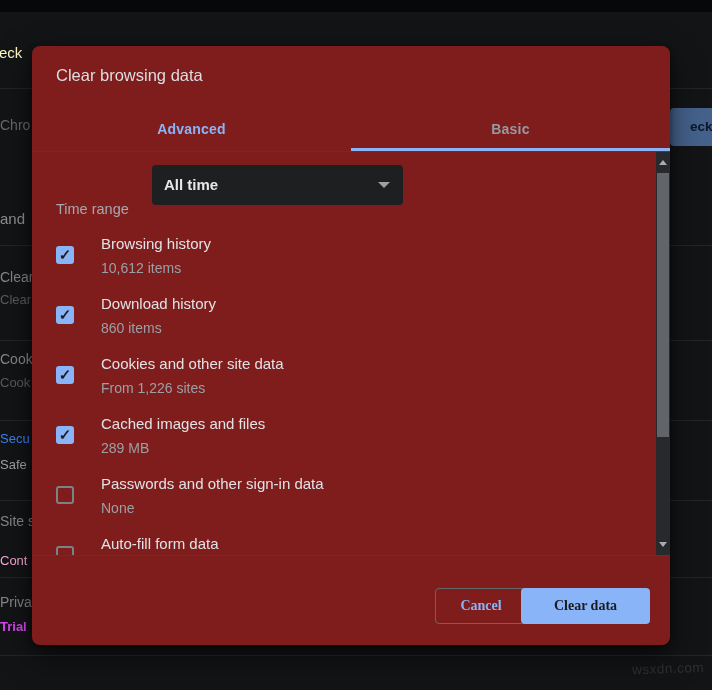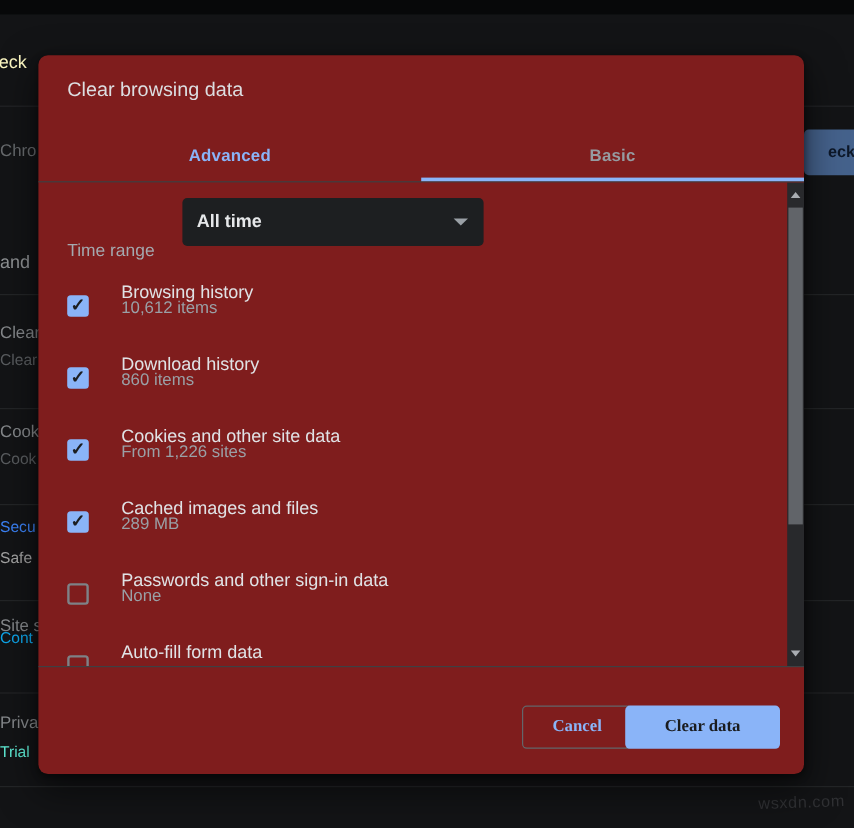--- a/index.html
+++ b/index.html
@@ -23,23 +23,23 @@
   .frag-0  { top:44px;  left:-1px; font-size:15px;   color:#fef9c3; }           
   .frag-1  { top:117px; font-size:14px;   color:#686b6e; }                      
   .frag-2  { top:210px; font-size:15px;   color:#8e9193; }                      
   .frag-3  { top:269px; font-size:14px;   color:#85888b; }                      
   .frag-4  { top:292px; font-size:13px;   color:#5a5d60; }                      
   .frag-5  { top:351px; font-size:14px;   color:#85888b; }                      
   .frag-6  { top:375px; font-size:13px;   color:#5a5d60; }                      
   .frag-7  { top:431px; font-size:13px;   color:#3b82f6; }                      
   .frag-8  { top:457px; font-size:13px;   color:#a3a3a3; }                      
   .frag-9  { top:513px; font-size:14px;   color:#85888b; }                      
-  .frag-10 { top:524px; font-size:13px;   color:#0ea5e9; }                      
+  .frag-10 { top:553px; font-size:13px;   color:#f9a8d4; }                      
   .frag-11 { top:594px; font-size:14px;   color:#85888b; }                      
-  .frag-12 { top:619px; font-size:13px;   color:#5eead4; }                      
+  .frag-12 { top:619px; font-size:13px;   color:#d946ef;font-weight:bold; }                      
 
   .bg-checknow {
     position:absolute; top:108px; left:670px; width:42px; height:38px;
     background:#45628c; border-radius:4px 0 0 4px; overflow:hidden;
     color:#0d1829; font-size:13.5px; font-weight:600; line-height:38px;
     padding-left:20px; white-space:nowrap; z-index:1;
   }
   .bg-watermark {
     position:absolute; top:661px; left:632px; z-index:1;
     color:#303134; font-size:13.5px; letter-spacing:.5px;
@@ -96,21 +96,21 @@
   .checkbox {
     position:absolute; left:24px; top:16px; width:18px; height:18px;
     border-radius:3px;
   }
   .checkbox.checked {
     background:#8ab4f8; color:#1c1e21; font-weight:700;
     font-size:15px; line-height:18px; text-align:center;
   }
   .checkbox.unchecked { border:2px solid #7e8287; background:transparent; }
   .row-label  { position:absolute; left:69px; top:5px;  font-size:15px; color:#e0e2e5; }
-  .row-detail { position:absolute; left:69px; top:18px; font-size:14px; color:#9aa0a6;text-align:center; }
+  .row-detail { position:absolute; left:69px; top:30px; font-size:14px; color:#9aa0a6;text-align:center; }
 
   
   .sb { position:absolute; right:0; top:0; bottom:0; width:14px; background:#28292c; }
   .sb-thumb { position:absolute; left:1px; right:1px; top:21px; height:264px; background:#616469; }
   .sb-up, .sb-down { position:absolute; left:3px; width:0; height:0; }
   .sb-up {
     top:8px;
     border-left:4px solid transparent; border-right:4px solid transparent;
     border-bottom:5px solid #a9adb2;
   }

